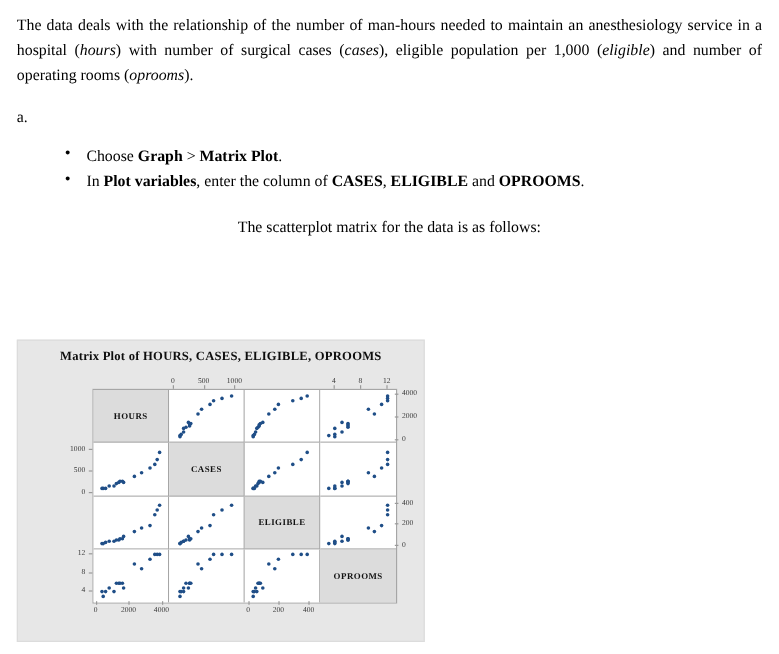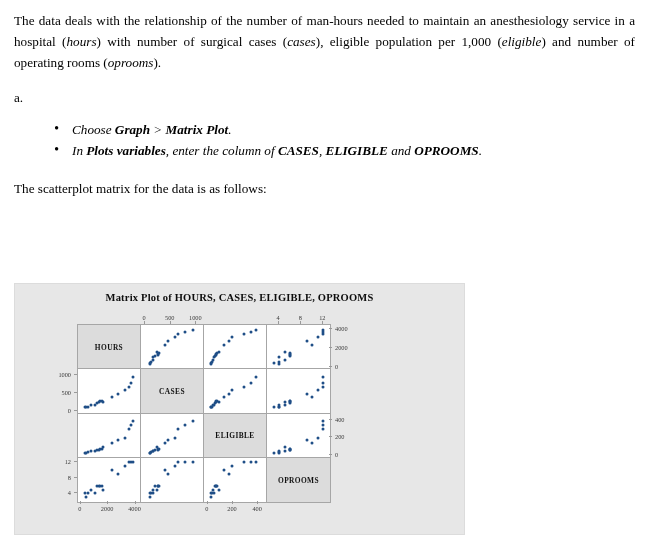--- a/index.html
+++ b/index.html
@@ -8,34 +8,34 @@
     font-family:"Liberation Serif","DejaVu Serif",serif;
     color:#000;overflow:hidden;position:relative;
   }
   .doc{padding:10px 14px 0 14px;}
   p.para{
     margin:0 0 0 0;font-size:13.2px;line-height:21px;
     text-align:justify;text-justify:inter-word;
   }
   .label-a{font-size:13.2px;line-height:21px;margin:14px 0 0 0;}
   .intro{font-size:13.2px;line-height:21px;margin:19px 0 0 0;}
-  ul.steps{margin:12px 0 16px 0;padding:0 0 0 40px;list-style:none;font-style:italic;}
+  ul.steps{margin:12px 0 16px 0;padding:0 0 0 40px;list-style:none;}
   ul.steps li{
     font-size:13.2px;line-height:20px;position:relative;padding-left:18px;margin:0 0 1px 0;
   }
   ul.steps li:before{
     content:"\2022";position:absolute;left:0;top:-1px;font-size:14px;
   }
-  .closing{font-size:13.2px;line-height:21px;margin:17px 0 0 0;}
+  .closing{font-size:13.2px;line-height:21px;margin:17px 0 0 0;text-align:center;}
   b{font-weight:bold;}
   i{font-style:italic;}
 
   
   .chart-wrap{
-    position:absolute;left:14px;top:283px;width:451px;height:252px;
+    position:absolute;left:14px;top:283px;width:340px;height:252px;
     background:#e7e7e7;border:1px solid #dcdcdc;box-sizing:border-box;
     font-family:"Liberation Serif","DejaVu Serif",serif;
   }
   .chart-title{
     position:absolute;left:0;top:8px;width:100%;text-align:center;
     font-size:10.5px;font-weight:bold;letter-spacing:.2px;color:#0d0d0d;
   }
   .matrix{
     position:absolute;left:62px;top:40px;width:254px;height:179px;
     border:1px solid #a6a6a6;box-sizing:border-box;background:#ffffff;
@@ -70,21 +70,21 @@
 
 <div class="doc">
 
   <p class="para">The data deals with the relationship of the number of man-hours needed to maintain an anesthesiology service in a hospital (<i>hours</i>) with number of surgical cases (<i>cases</i>), eligible population per 1,000 (<i>eligible</i>) and number of operating rooms (<i>oprooms</i>).</p>
 
   <div class="label-a">a.</div>
 
 
   <ul class="steps">
     <li>Choose <b>Graph</b> &gt; <b>Matrix Plot</b>.</li>
-    <li>In <b>Plots variables</b>, enter the column of <b>CASES</b>, <b>ELIGIBLE</b> and <b>OPROOMS</b>.</li>
+    <li>In <b>Plot variables</b>, enter the column of <b>CASES</b>, <b>ELIGIBLE</b> and <b>OPROOMS</b>.</li>
   </ul>
 
   <div class="closing">The scatterplot matrix for the data is as follows:</div>
 </div>
 
 <div class="chart-wrap">
   <div class="chart-title">Matrix Plot of HOURS, CASES, ELIGIBLE, OPROOMS</div>
   <div class="matrix" id="matrix">
       <div class="cell diag" style="left: 0px; top: 0px; width: 63px; height: 44.25px;">
         <div class="diag-label">HOURS</div>

